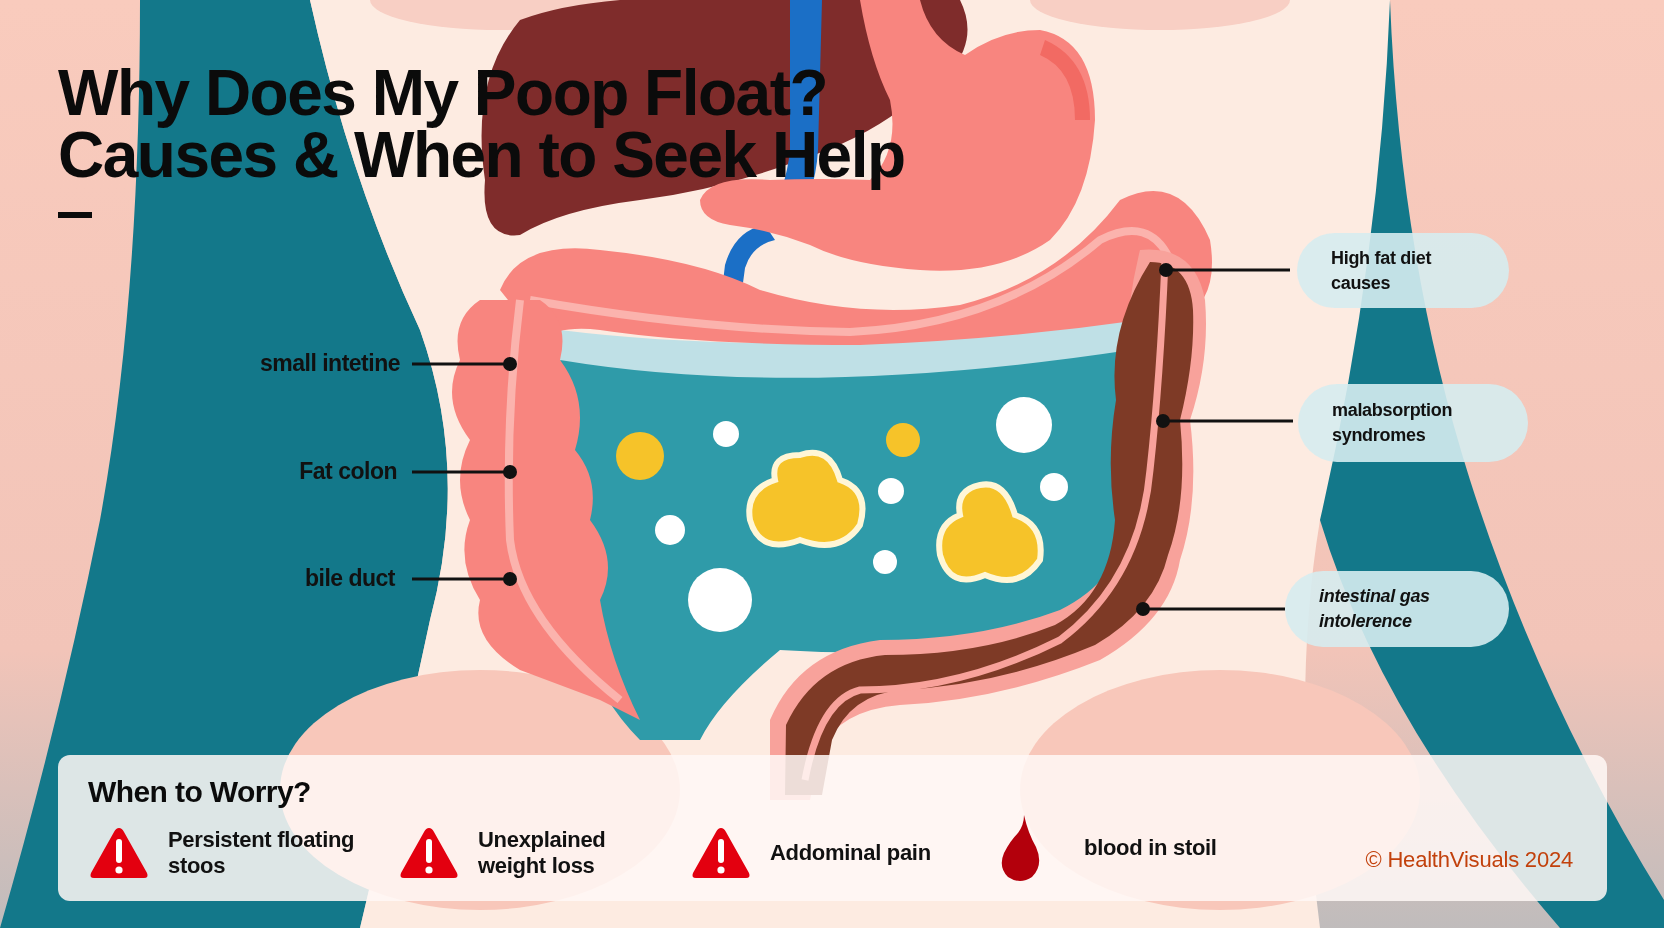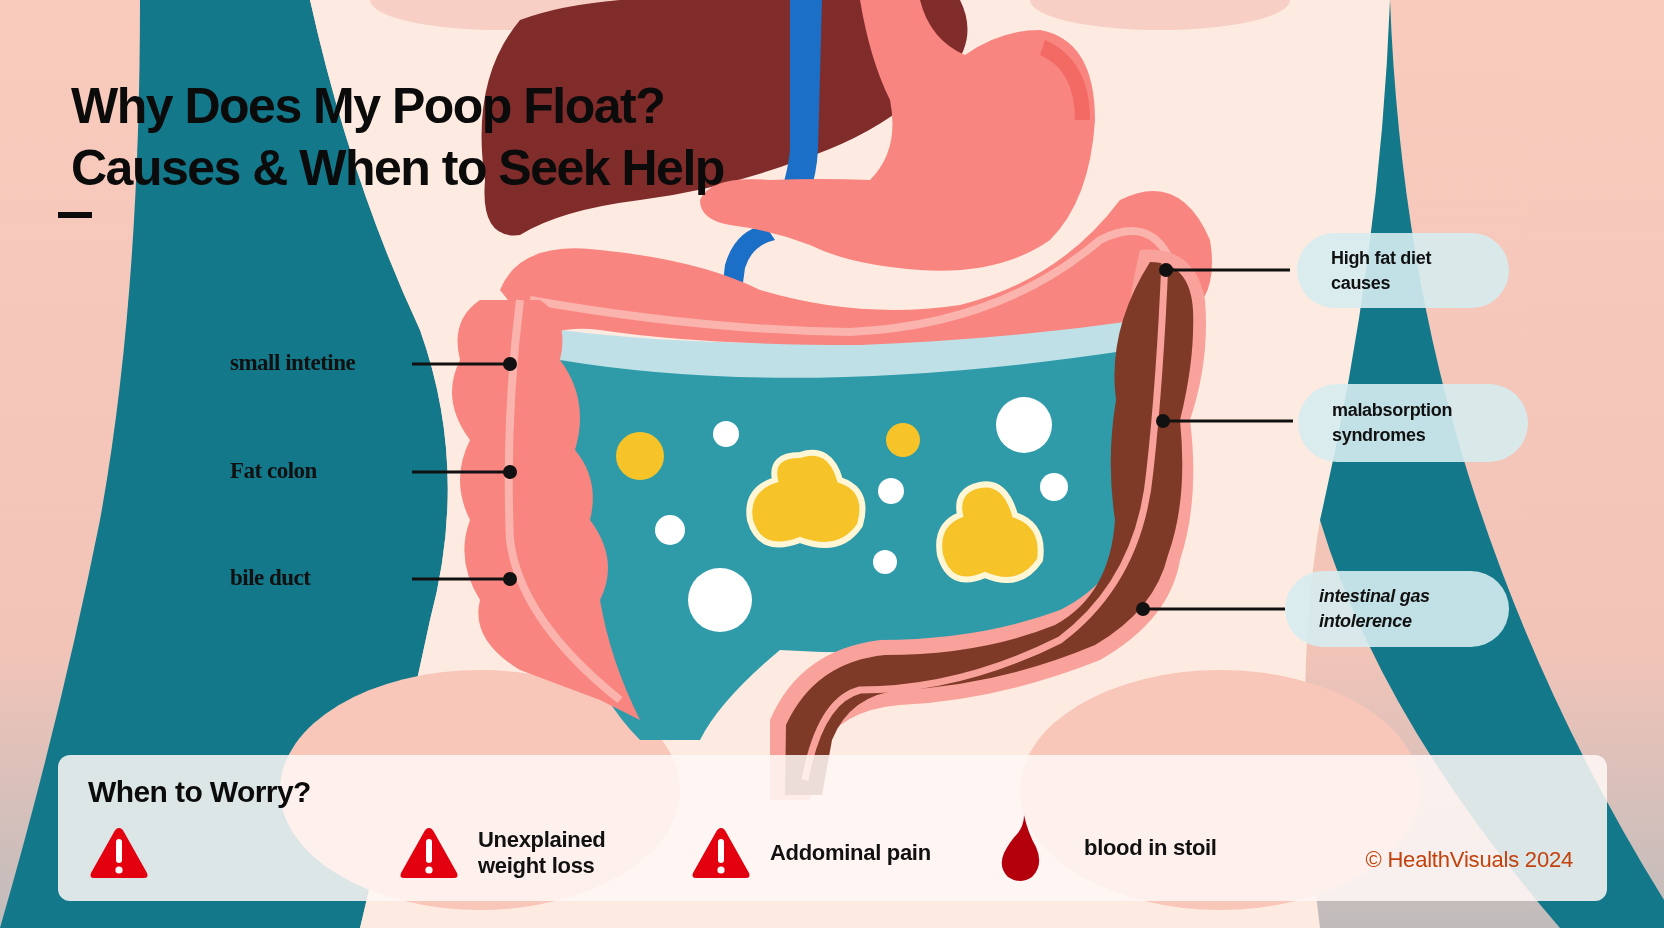--- a/index.html
+++ b/index.html
@@ -1,21 +1,21 @@
 <!DOCTYPE html>
 <html><head>
 <meta charset="utf-8">
 <style>
   html, body { margin:0; padding:0; }
   body { width:1664px; height:928px; overflow:hidden; position:relative; font-family:"Liberation Sans", sans-serif; background:#f7cfc3; }
   #stage { position:absolute; left:0; top:0; width:1664px; height:928px; }
-  .title { position:absolute; left:58px; top:62px; font-weight:700; font-size:50px; line-height:62px; letter-spacing:-1.5px; color:#0b0b0b; margin:13px; }
+  .title { position:absolute; left:58px; top:62px; font-weight:700; font-size:64px; line-height:62px; letter-spacing:-1.5px; color:#0b0b0b; margin:0; }
   .title span { display:block; }
   .title-dash { position:absolute; left:58px; top:212px; width:34px; height:6px; background:#0b0b0b; }
-  .lbl-left { position:absolute; font-weight:700; font-size:23px; color:#111; letter-spacing:-0.5px;font-family:Liberation Serif, serif; }
+  .lbl-left { position:absolute; font-weight:700; font-size:23px; color:#111; text-align:right; letter-spacing:-0.5px; }
   .pill { position:absolute; background:rgba(214,236,240,0.9); border-radius:40px; display:flex; align-items:center; padding-left:34px; box-sizing:border-box; }
   .pill .txt { font-weight:700; font-size:18px; line-height:25px; color:#111; letter-spacing:-0.3px; }
   .panel { position:absolute; left:58px; top:755px; width:1549px; height:146px; border-radius:12px; background:rgba(255,248,246,0.86); }
   .panel-title { position:absolute; left:30px; top:20px; font-weight:700; font-size:30px; color:#0b0b0b; letter-spacing:-0.6px; }
   .warn-item { position:absolute; top:70px; display:flex; align-items:center; }
   .warn-item .wtxt { font-weight:700; font-size:22px; line-height:26px; color:#111; margin-left:18px; letter-spacing:-0.3px; }
   .copyright { position:absolute; right:34px; top:92px; font-size:22px; font-weight:400; color:#c2410c; letter-spacing:-0.2px; }
 </style>
 </head>
 <body>
@@ -135,20 +135,24 @@
 
   <div class="panel">
     <div class="panel-title">When to Worry?</div>
 
     <div class="warn-item" style="left:30px;">
       <svg width="62" height="56" viewBox="0 0 62 56">
         <path d="M31,3 Q34,3 36,7 L59,48 Q61,53 56,53 L6,53 Q1,53 3,48 L26,7 Q28,3 31,3 Z" fill="#e3000f"></path>
         <rect x="28" y="14" width="6" height="24" rx="3" fill="#fff"></rect>
         <circle cx="31" cy="45" r="3.6" fill="#fff"></circle>
       </svg>
+      <div class="wtxt">
+        <div>Persistent floating</div>
+        <div>stoos</div>
+      </div>
     </div>
 
     <div class="warn-item" style="left:340px;">
       <svg width="62" height="56" viewBox="0 0 62 56">
         <path d="M31,3 Q34,3 36,7 L59,48 Q61,53 56,53 L6,53 Q1,53 3,48 L26,7 Q28,3 31,3 Z" fill="#e3000f"></path>
         <rect x="28" y="14" width="6" height="24" rx="3" fill="#fff"></rect>
         <circle cx="31" cy="45" r="3.6" fill="#fff"></circle>
       </svg>
       <div class="wtxt">
         <div>Unexplained</div>

